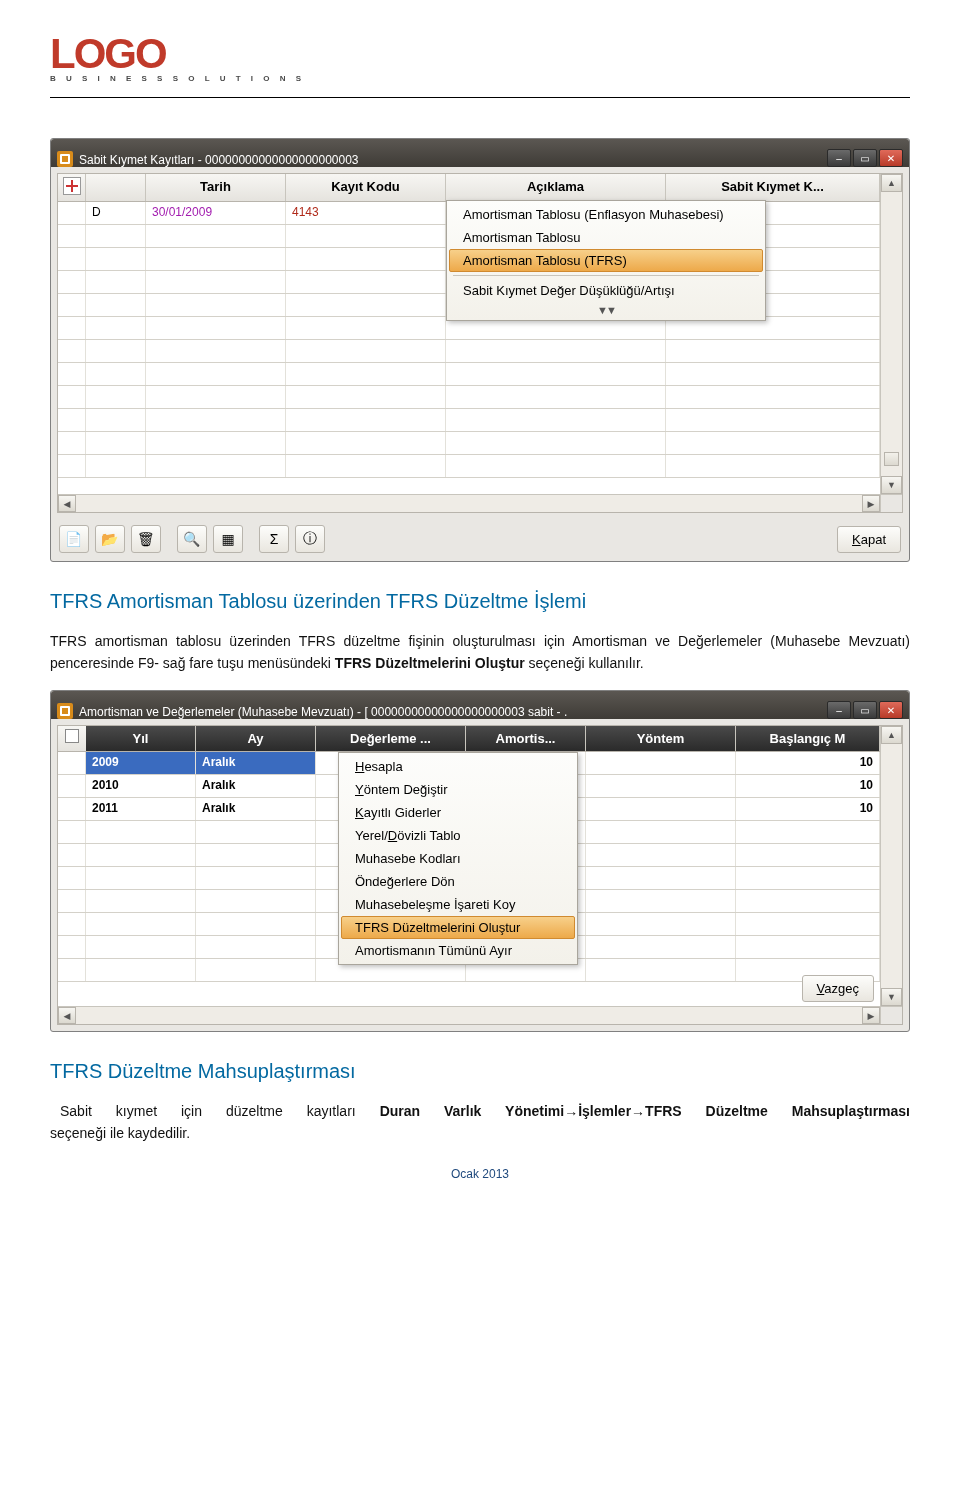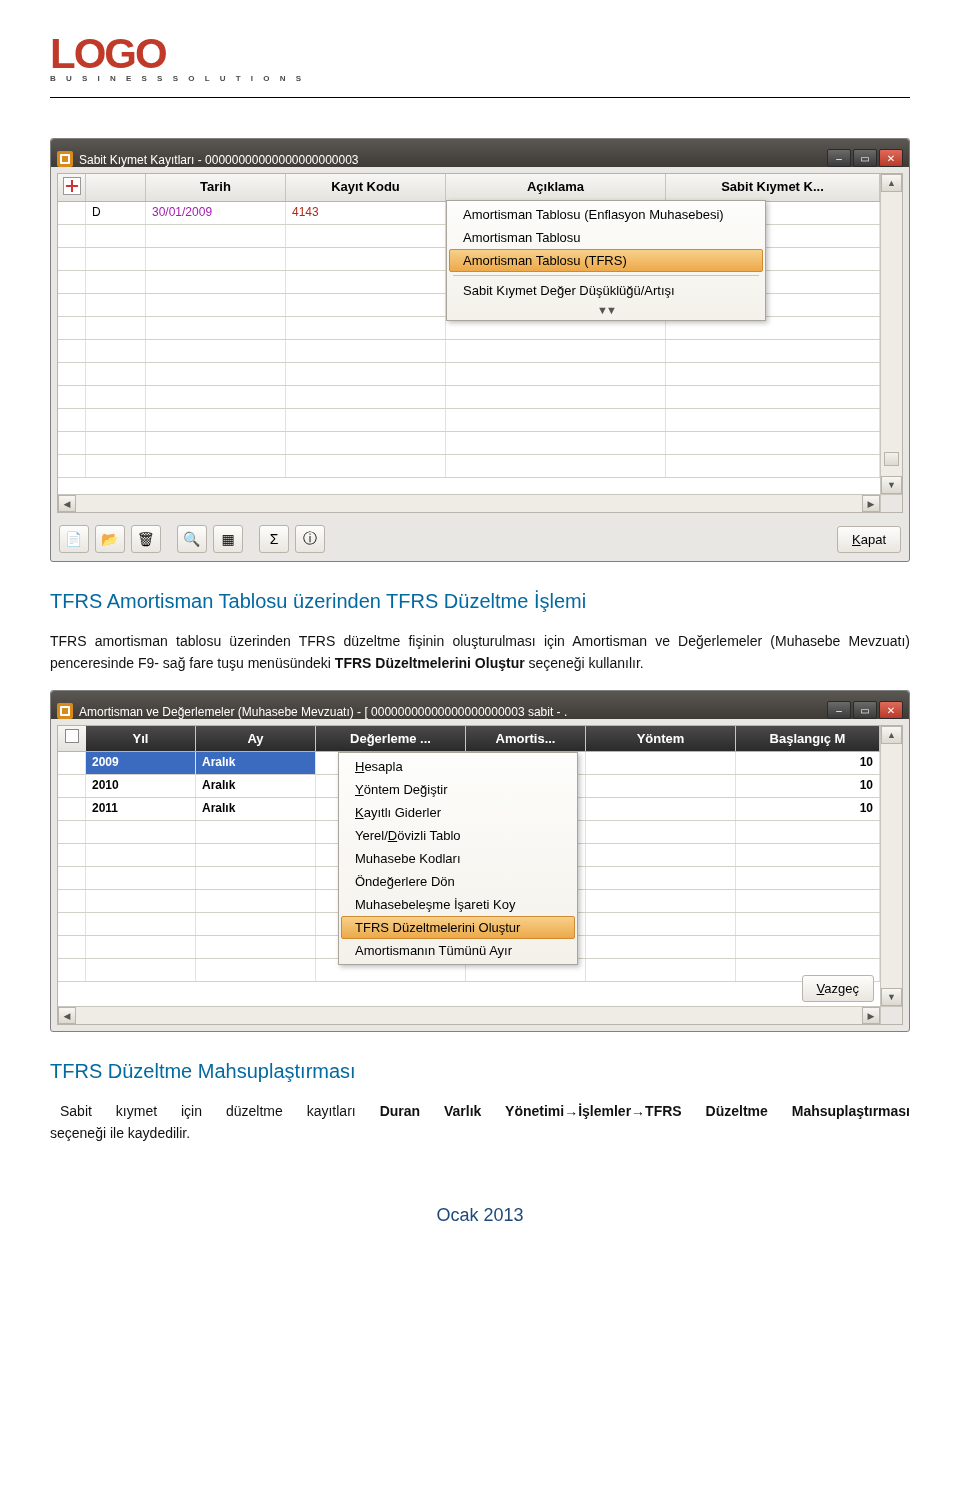--- a/index.html
+++ b/index.html
@@ -40,22 +40,22 @@
     font-size: 14px;
     line-height: 1.55;
     color: #111;
     text-align: justify;
   }
   .body-text .strong { font-weight: bold; }
   .footer {
     text-align: center;
     color: #1f497d;
     font-family: "Segoe UI", Arial, sans-serif;
-    font-size: 18px;
-    margin-top: 60px;
+    font-size: 12px;
+    margin-top: 22px;
   }
 
   
   .window {
     border: 1px solid #808080;
     background: #e9e7e3;
     border-radius: 3px;
     margin: 10px 0 18px 0;
   }
   .titlebar {

